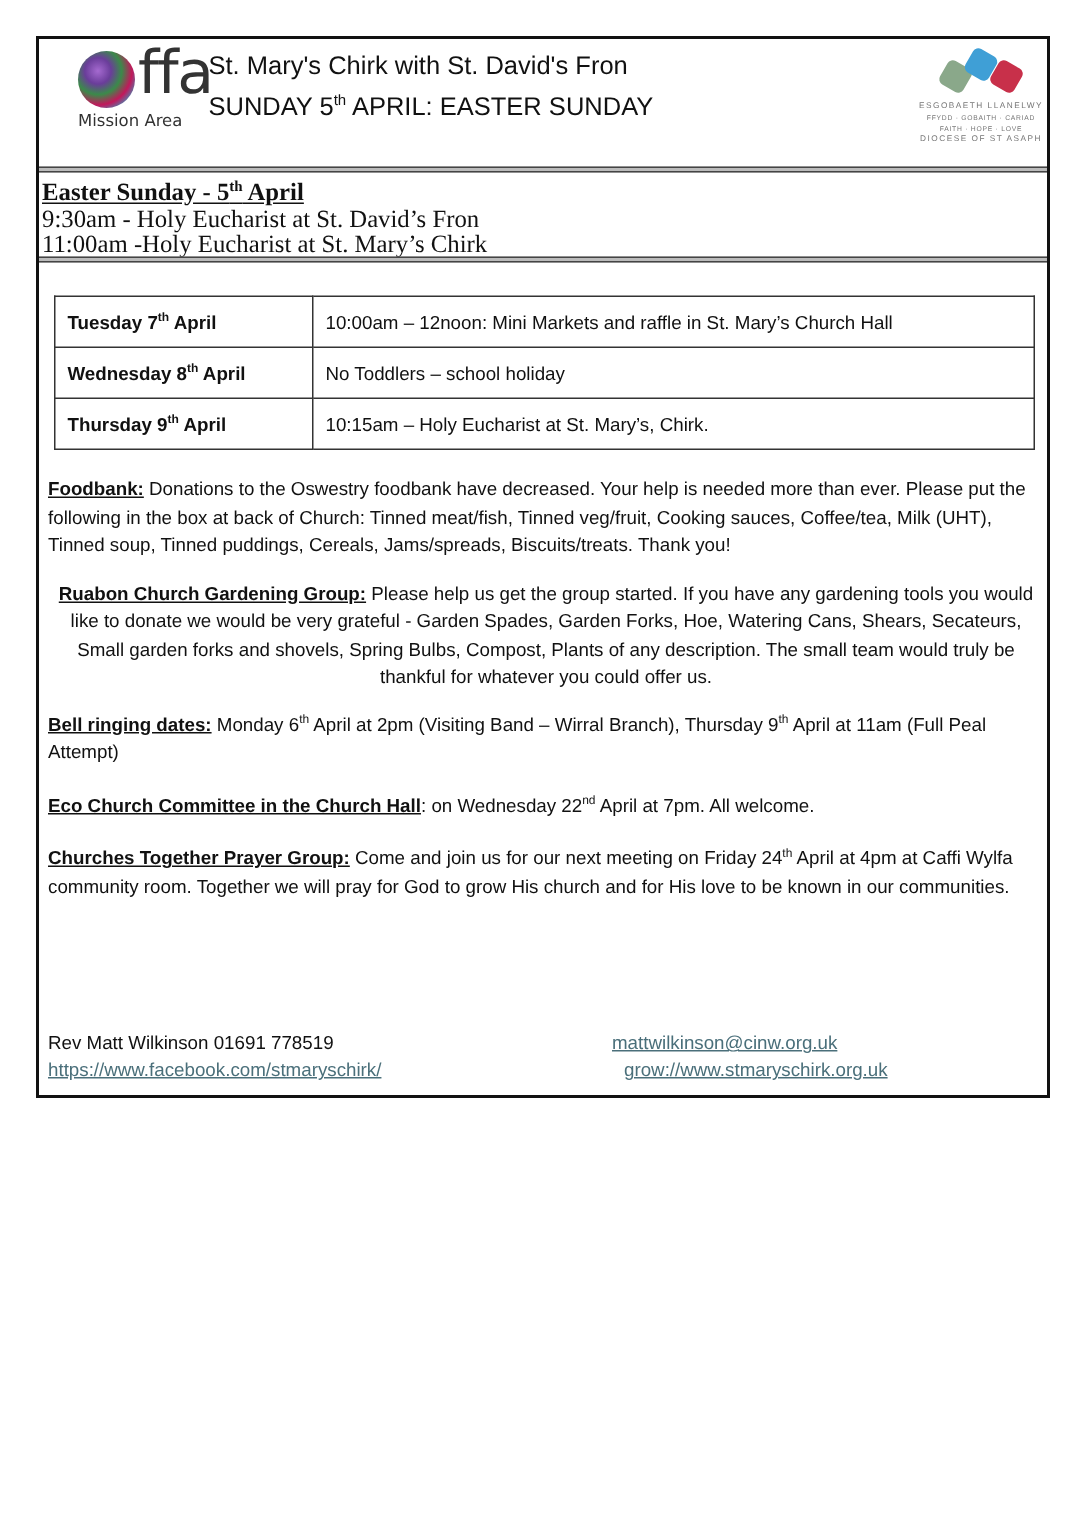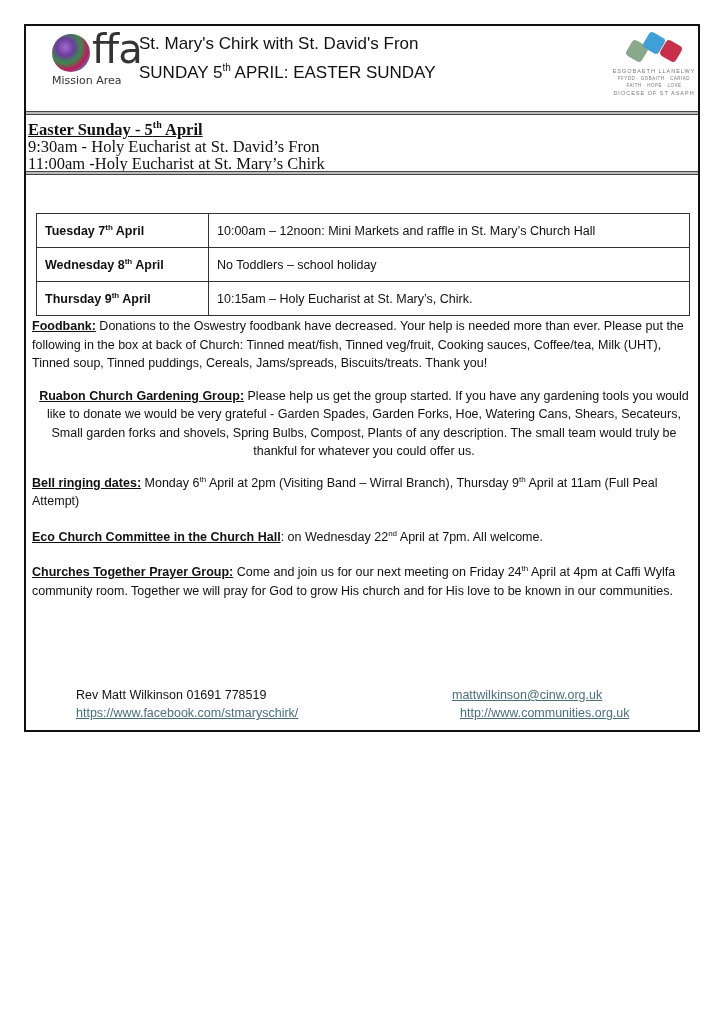--- a/index.html
+++ b/index.html
@@ -22,31 +22,31 @@
   .dio-main { top: 36px; font-size: 5.5px; letter-spacing: 1px; }
   .dio-sub1 { top: 44px; }
   .dio-sub2 { top: 51px; }
   .dio-bottom { top: 58px; font-size: 5.5px; letter-spacing: 1px; }
   .double-rule { position: absolute; left: 0; width: 672px; height: 4px; border-top: 1px solid #444; border-bottom: 1px solid #444; box-sizing: border-box; background: #bbb; }
   .rule1 { top: 85px; }
   .rule2 { top: 145px; }
   .easter { position: absolute; left: 2px; top: 90px; font-family: "Liberation Serif", serif; font-size: 16.5px; line-height: 17px; }
   .easter-head { font-weight: bold; text-decoration: underline; }
   .easter-head sup { font-size: 10px; }
-  table.sched { position: absolute; left: 10px; top: 171px; width: 654px; border-collapse: collapse; font-size: 12.5px; margin-top: 16px; }
+  table.sched { position: absolute; left: 10px; top: 171px; width: 654px; border-collapse: collapse; font-size: 12.5px; }
   table.sched td { border: 1.5px solid #333; height: 33px; padding: 0 8px; vertical-align: middle; }
   table.sched td.day { width: 155px; font-weight: bold; }
   table.sched sup { font-size: 8px; }
   .body { position: absolute; left: 6px; top: 291px; width: 664px; font-size: 12.5px; line-height: 18.5px; }
   .body p { margin: 0 0 14px 0; }
   .body .tight { margin-bottom: 10px; text-align: center; }
   .lbl { font-weight: bold; text-decoration: underline; }
   .body sup { font-size: 8px; }
   .contact { position: absolute; left: 6px; top: 660px; width: 664px; font-size: 12.5px; line-height: 18px; }
-  .crow { position: relative; height: 18px; margin-left: 44px; }
+  .crow { position: relative; height: 18px; }
   .c-left { position: absolute; left: 0; top: 0; }
   .c-right { position: absolute; top: 0; }
   .link { color: #4a6f7a; text-decoration: underline; }
 </style>
 </head>
 <body>
 
 <div class="frame">
 
   <div class="header">
@@ -109,17 +109,17 @@
     <p><span class="lbl">Churches Together Prayer Group:</span><span> Come and join us for our next meeting on Friday 24</span><sup>th</sup><span> April at 4pm at Caffi Wylfa community room. Together we will pray for God to grow His church and for His love to be known in our communities.</span></p>
   </div>
 
   <div class="contact">
     <div class="crow">
       <span class="c-left">Rev Matt Wilkinson 01691 778519</span>
       <a class="c-right link" style="left:376px;">mattwilkinson@cinw.org.uk</a>
     </div>
     <div class="crow">
       <a class="c-left link">https://www.facebook.com/stmaryschirk/</a>
-      <a class="c-right link" style="left:384px;">http://www.communities.org.uk</a>
+      <a class="c-right link" style="left:384px;">grow://www.stmaryschirk.org.uk</a>
     </div>
   </div>
 
 </div>
 
 </body></html>

